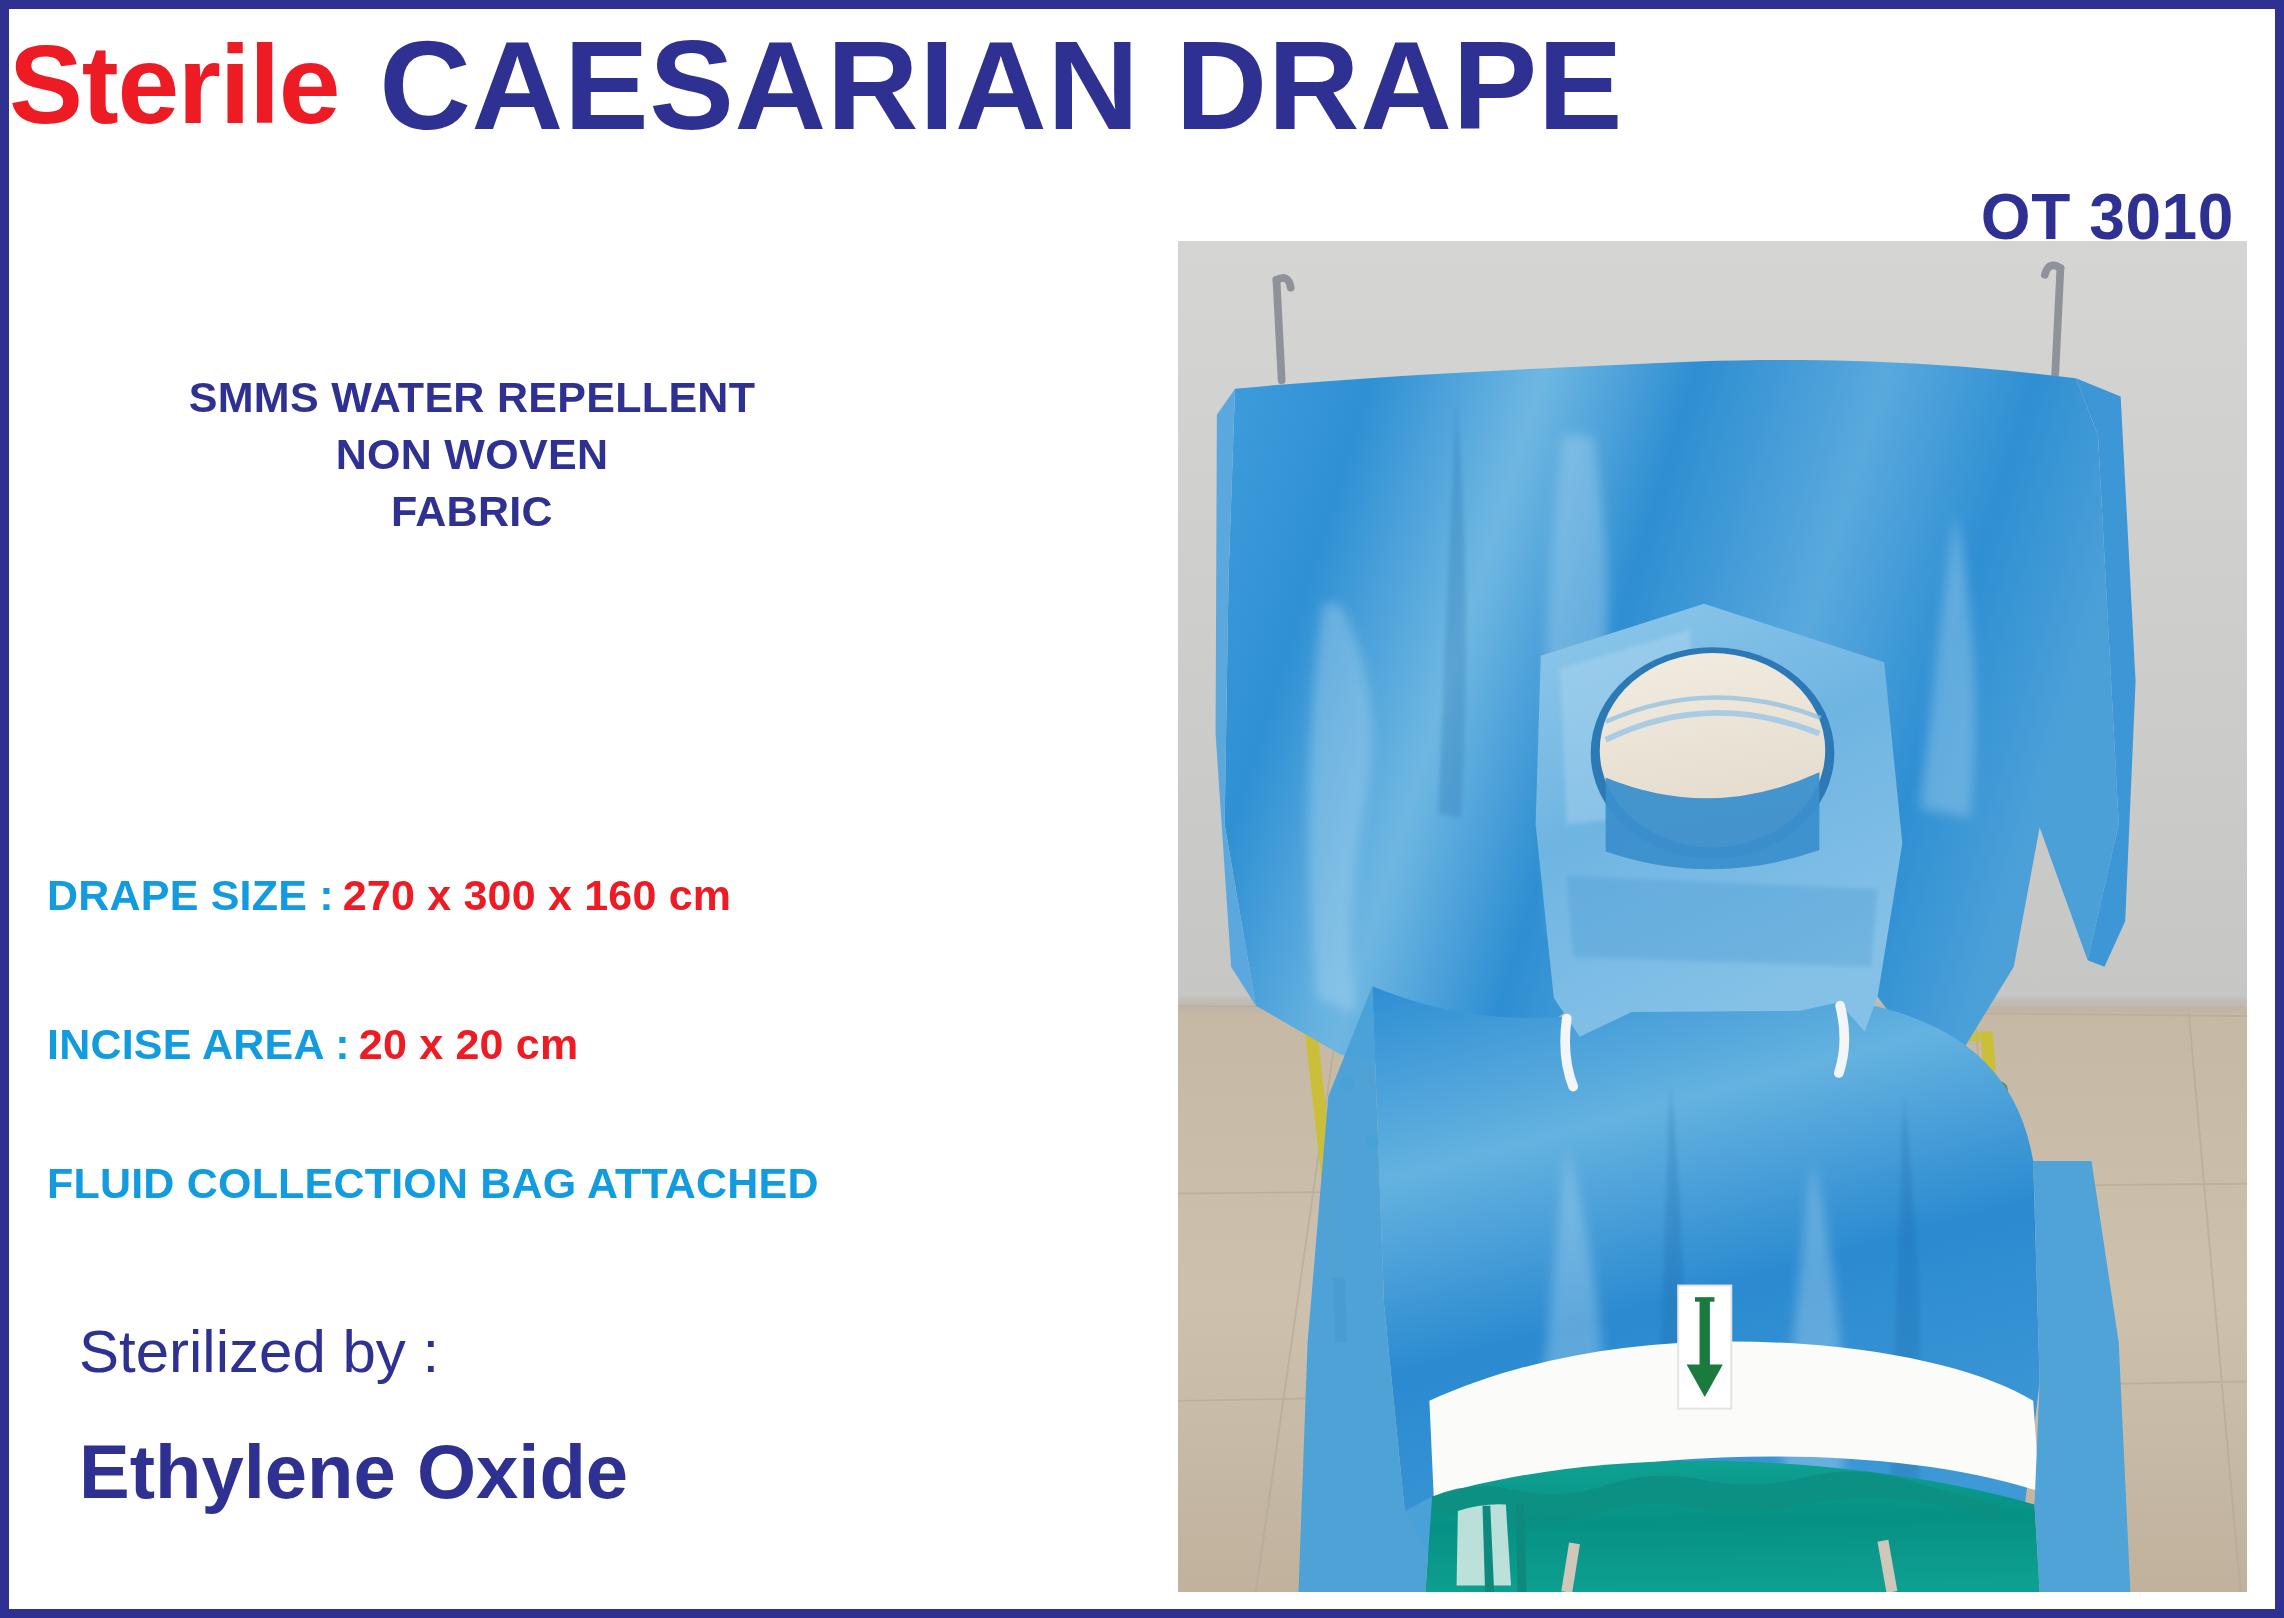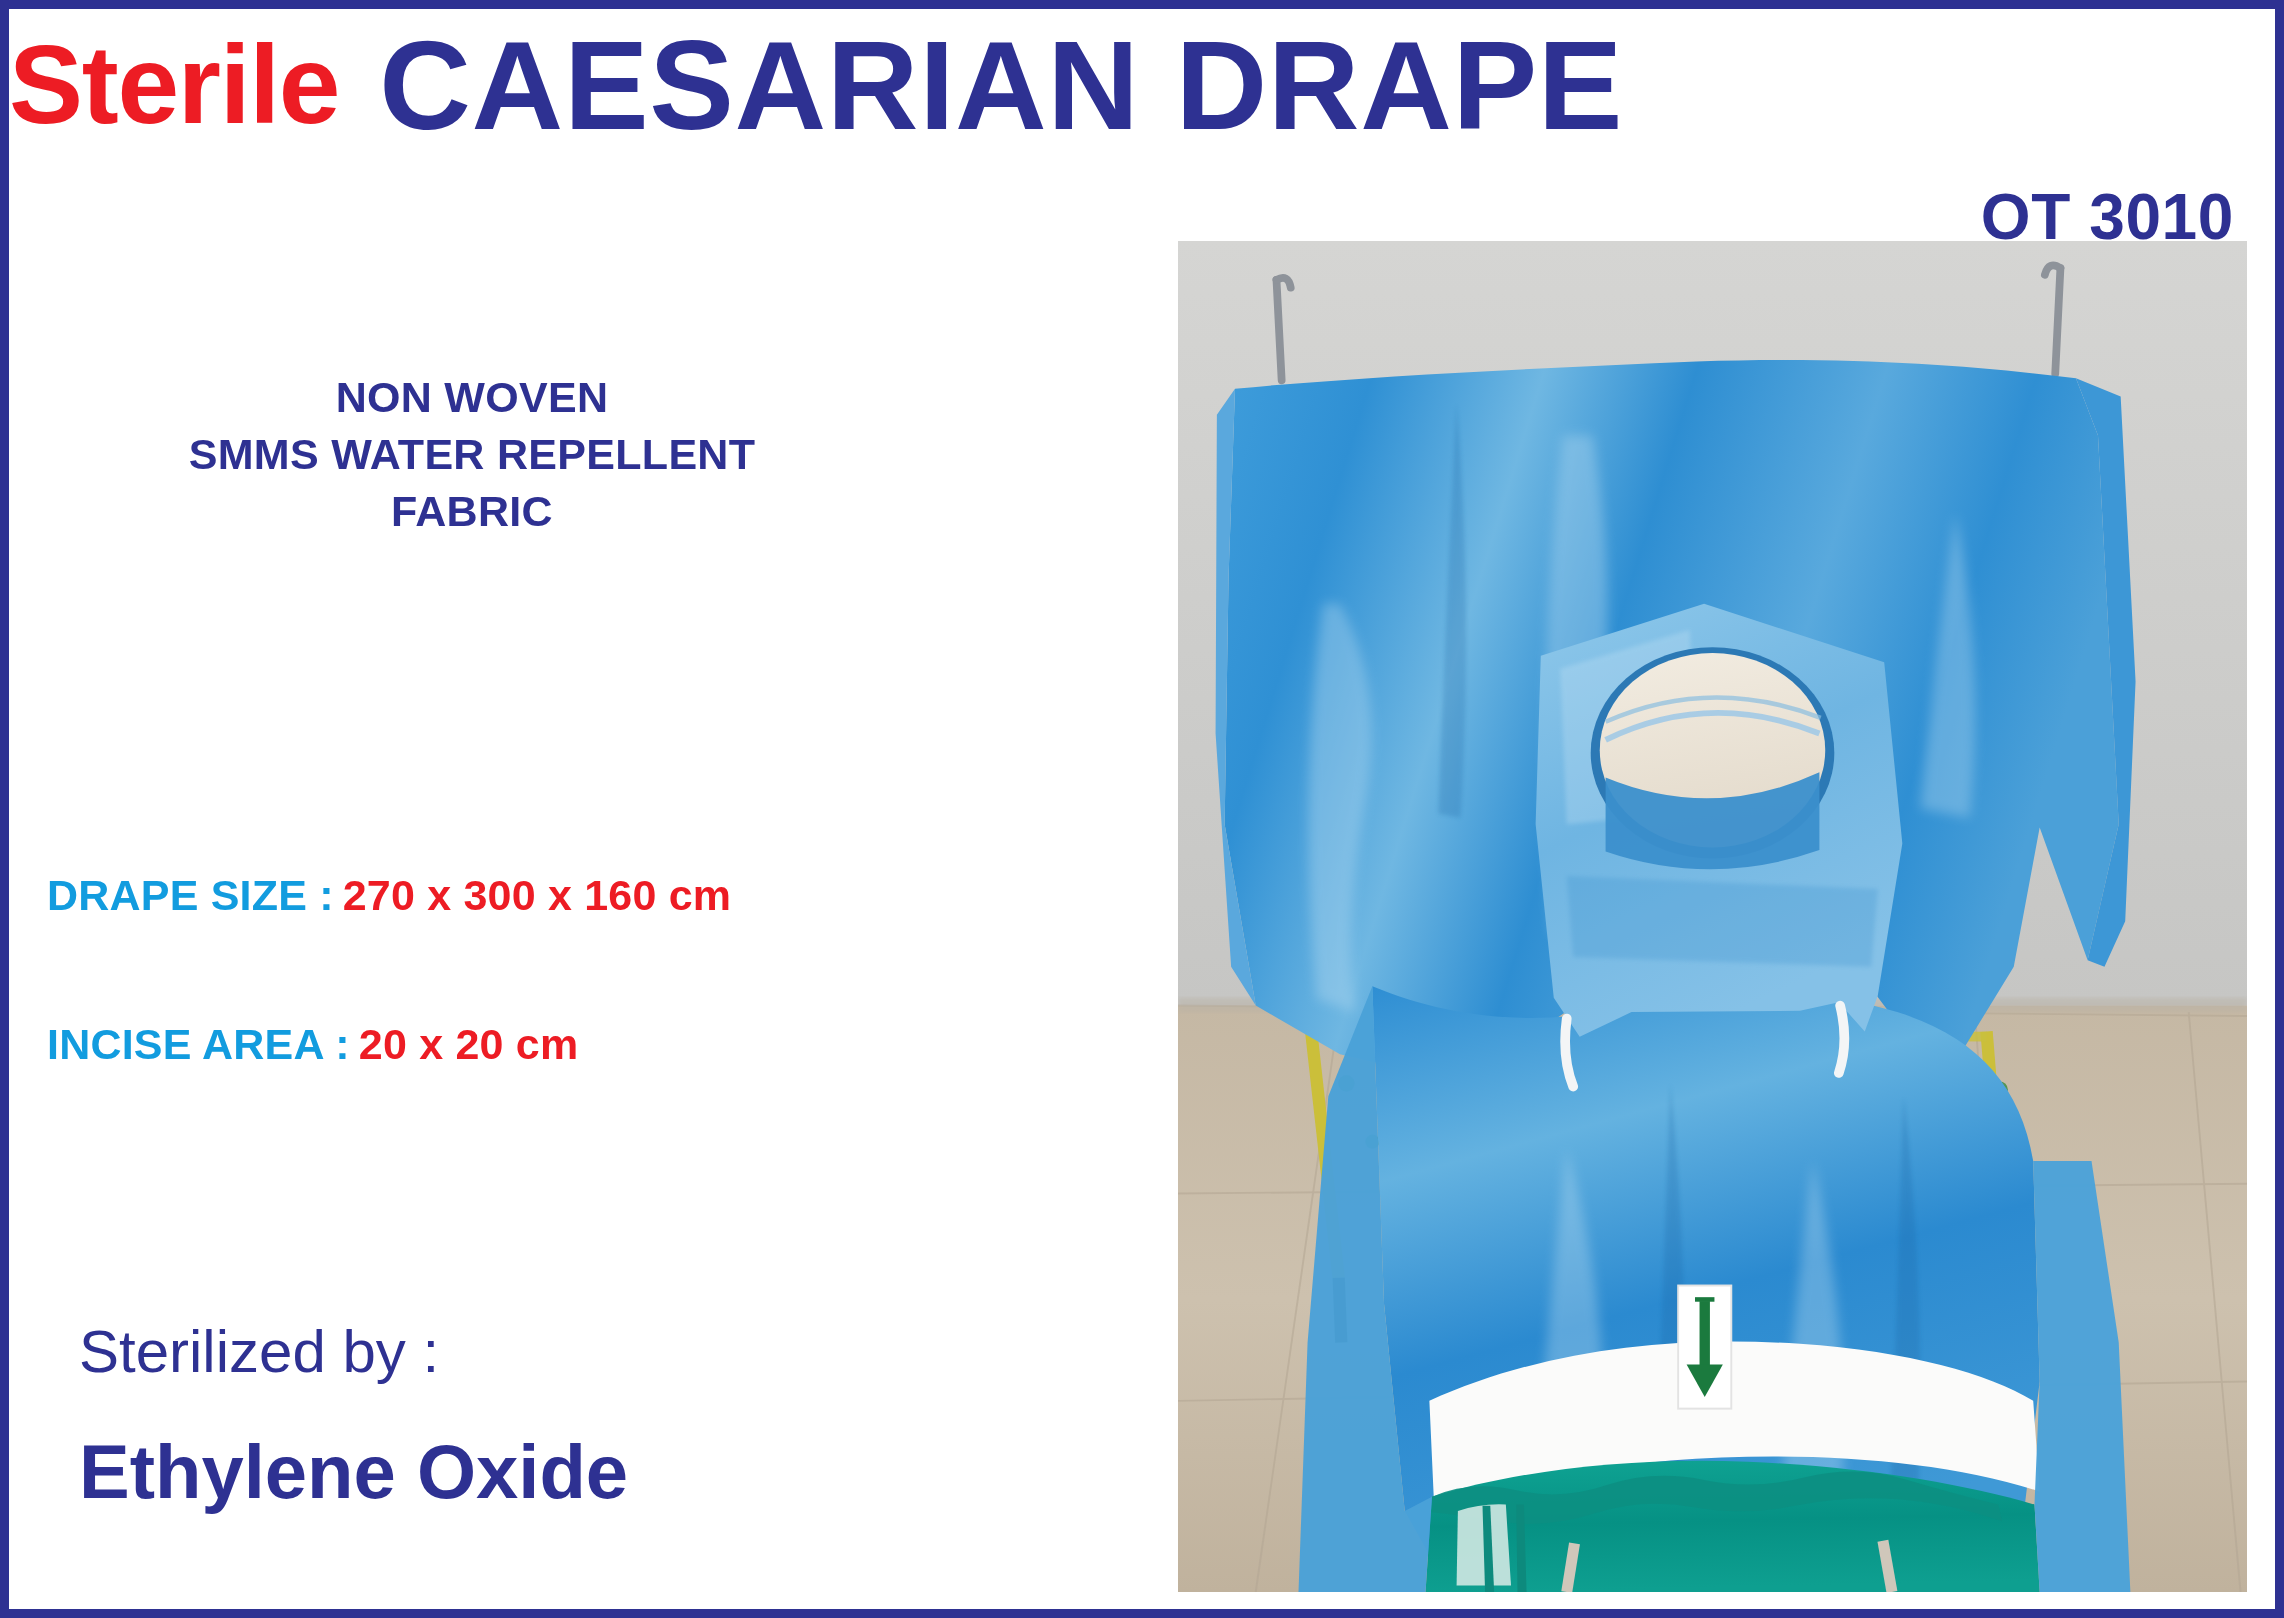--- a/index.html
+++ b/index.html
@@ -107,33 +107,36 @@
   <div id="header">
     <span class="title-sterile">Sterile</span>
     <span class="title-main">CAESARIAN DRAPE</span>
   </div>
 
   <div id="ot-code">OT 3010</div>
 
   <div id="left-col">
 
     <div id="fabric-block">
+      <div>SMMS WATER REPELLENT</div>
       <div>NON WOVEN</div>
-      <div>SMMS WATER REPELLENT</div>
       <div>FABRIC</div>
     </div>
 
     <div class="spec-row" id="spec-drape">
       <span class="spec-label">DRAPE SIZE :</span><span class="spec-value">270 x 300 x 160 cm</span>
     </div>
 
     <div class="spec-row" id="spec-incise">
       <span class="spec-label">INCISE AREA :</span><span class="spec-value">20 x 20 cm</span>
     </div>
 
+    <div class="spec-row" id="spec-fluid">
+      <span class="spec-label">FLUID COLLECTION BAG ATTACHED</span>
+    </div>
 
     <div id="sterilized-by">Sterilized by :</div>
     <div id="sterilant">Ethylene Oxide</div>
   </div>
 
   <div id="photo">
     <svg id="photo-svg" viewBox="0 0 1650 2085" preserveAspectRatio="none">
       <defs>
         <linearGradient id="wallG" x1="0" y1="0" x2="0" y2="1">
           <stop offset="0" stop-color="#d5d5d3"></stop>

